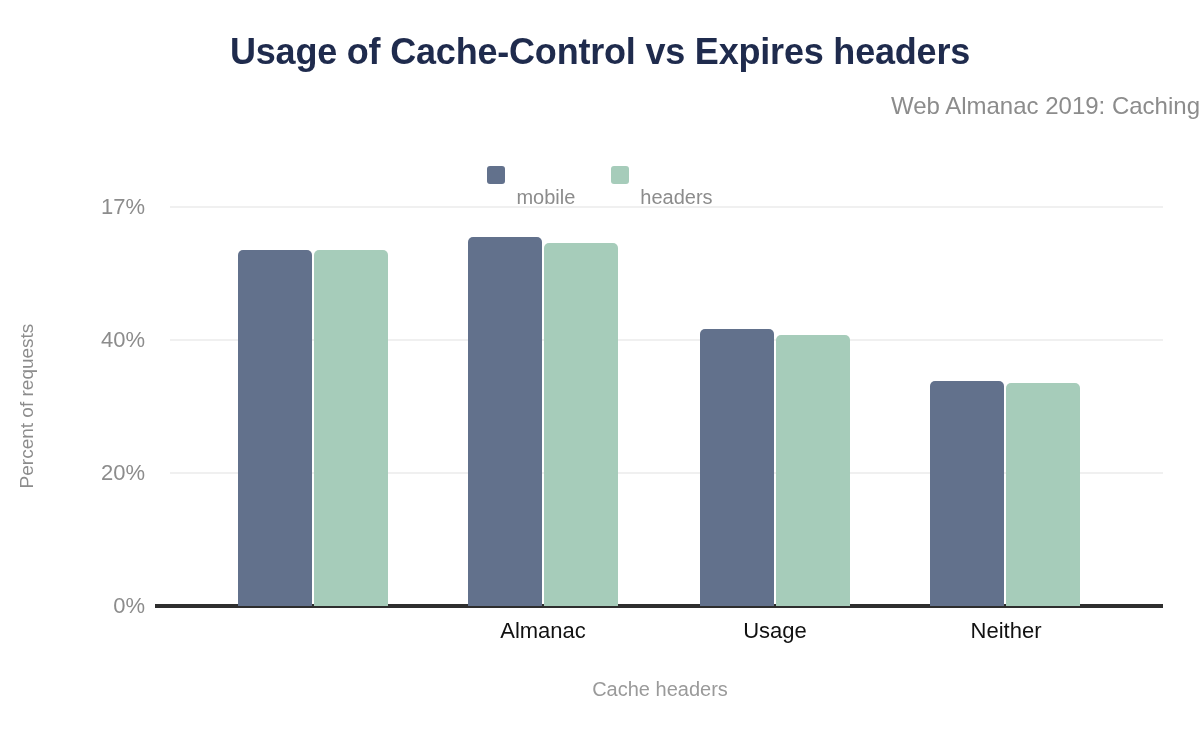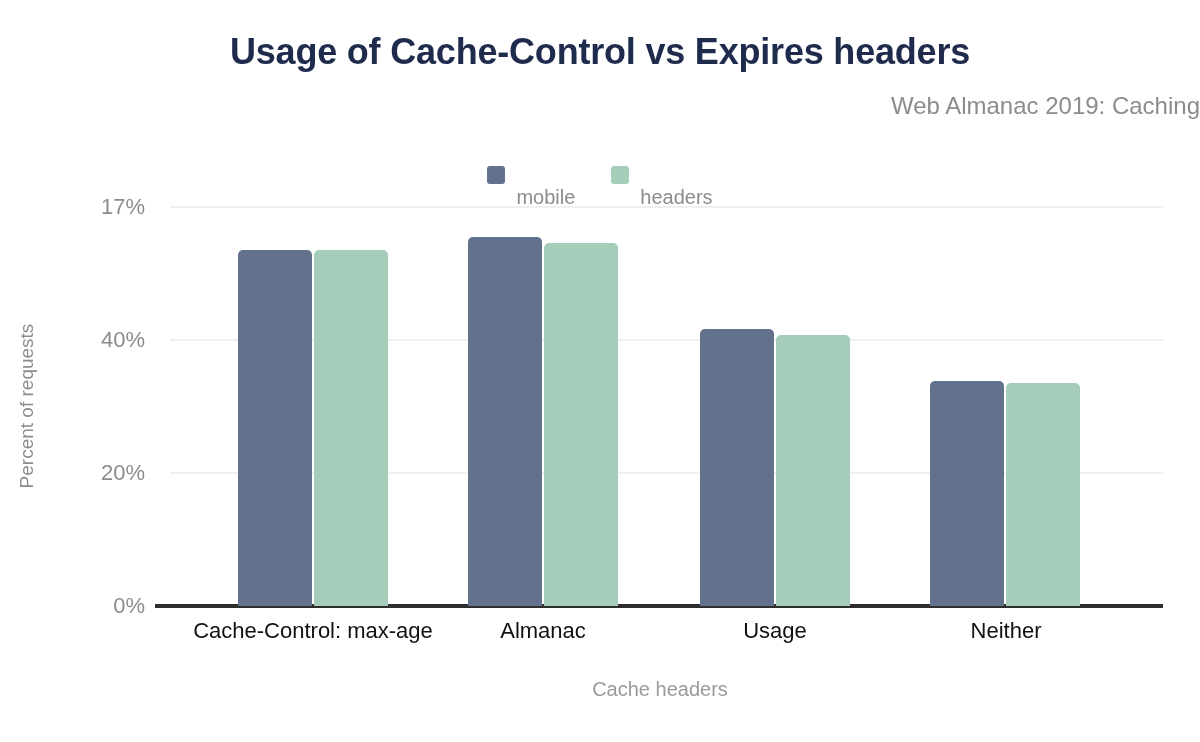--- a/index.html
+++ b/index.html
@@ -203,20 +203,19 @@
     <div class="bar mobile" style="left:313px; height:369px"></div>
     <div class="bar desktop" style="left:389px; height:363px"></div>
 
     <div class="bar mobile" style="left:545px; height:277px"></div>
     <div class="bar desktop" style="left:621px; height:271px"></div>
 
     <div class="bar mobile" style="left:775px; height:225px"></div>
     <div class="bar desktop" style="left:851px; height:223px"></div>
   </div>
 
-  <div class="xtick" style="left:313px">Cache-Control: max-age</div>
   <div class="xtick" style="left:543px">Almanac</div>
   <div class="xtick" style="left:775px">Usage</div>
   <div class="xtick" style="left:1006px">Neither</div>
 
   <div class="xlabel">Cache headers</div>
 
 </div>
 
 </body></html>

